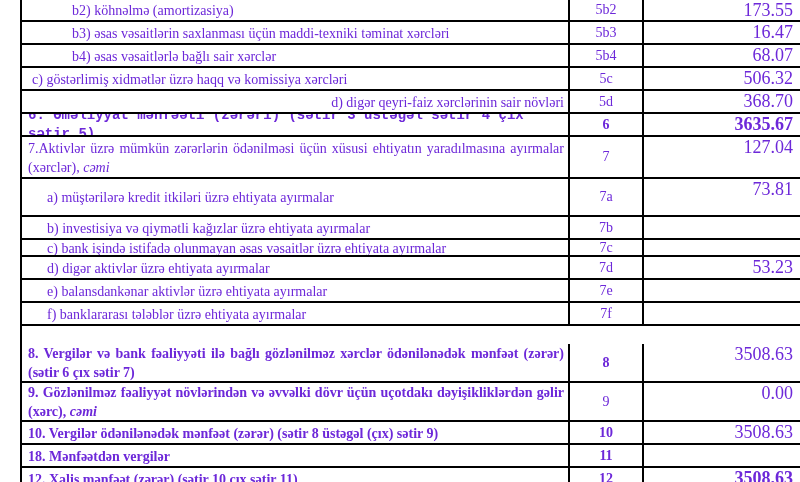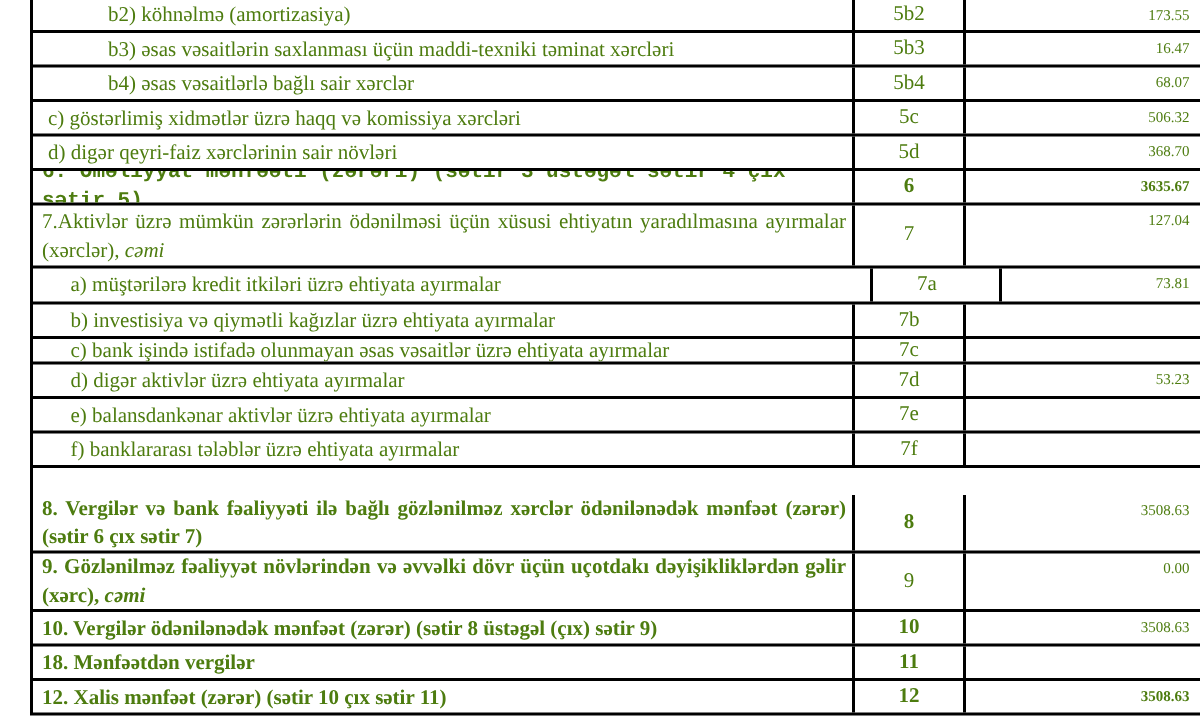--- a/index.html
+++ b/index.html
@@ -7,21 +7,21 @@
     padding: 0;
     background: #ffffff;
   }
   #screen {
     position: relative;
     width: 800px;
     height: 482px;
     background: #ffffff;
     overflow: hidden;
     font-family: "Liberation Serif", "DejaVu Serif", serif;
-    color: #4d7c0f;
+    color: #6d28d9;
   }
   #fin-table {
     position: absolute;
     left: 20px;
     top: 0;
     width: 780px;
     border-left: 2px solid #000000;
     box-sizing: border-box;
   }
   .row {
@@ -46,21 +46,21 @@
     border-left: 2px solid #000000;
     display: flex;
     align-items: center;
     justify-content: center;
     font-size: 14px;
   }
   .cell.val {
     flex: 1;
     border-left: 2px solid #000000;
     text-align: right;
-    font-size: 10px;
+    font-size: 18px;
     line-height: 19px;
     padding: 1px 7px 0 0;
   }
   .bold { font-weight: bold; }
   .jline { text-align: justify; text-align-last: justify; }
   .it { font-style: italic; }
 </style>
 </head>
 <body>
 
@@ -88,42 +88,42 @@
         <div class="cell val">68.07</div>
       </div>
       <div class="row" style="height: 23px;">
         <div class="cell desc" style="padding-left: 10px;">
           <div>c) göstərlimiş xidmətlər üzrə haqq və komissiya xərcləri</div>
         </div>
         <div class="cell code">5c</div>
         <div class="cell val">506.32</div>
       </div>
       <div class="row" style="height: 23px;">
-        <div class="cell desc" style="padding-left: 10px;">
+        <div class="cell desc" style="padding-left: 10px; text-align: right;">
           <div>d) digər qeyri-faiz xərclərinin sair növləri</div>
         </div>
         <div class="cell code">5d</div>
         <div class="cell val">368.70</div>
       </div>
       <div class="row" style="height: 23px;">
         <div class="cell desc bold" style="padding-left: 6px; font-family: Liberation Mono, monospace;">
           <div>6. Əməliyyat mənfəəti (zərəri) (sətir 3 üstəgəl sətir 4 çıx sətir 5)</div>
         </div>
         <div class="cell code bold">6</div>
         <div class="cell val bold">3635.67</div>
       </div>
       <div class="row" style="height: 42px;">
         <div class="cell desc" style="padding-left: 6px;">
           <div class="jline">7.Aktivlər üzrə mümkün zərərlərin ödənilməsi üçün xüsusi ehtiyatın yaradılmasına ayırmalar</div>
           <div>(xərclər), <span class="it">cəmi</span></div>
         </div>
         <div class="cell code">7</div>
         <div class="cell val">127.04</div>
       </div>
-      <div class="row" style="height: 24px; gap: 12px;">
+      <div class="row" style="height: 38px;">
         <div class="cell desc" style="padding-left: 25px;">
           <div>a) müştərilərə kredit itkiləri üzrə ehtiyata ayırmalar</div>
         </div>
         <div class="cell code">7a</div>
         <div class="cell val">73.81</div>
       </div>
       <div class="row" style="height: 23px;">
         <div class="cell desc" style="padding-left: 25px;">
           <div>b) investisiya və qiymətli kağızlar üzrə ehtiyata ayırmalar</div>
         </div>

